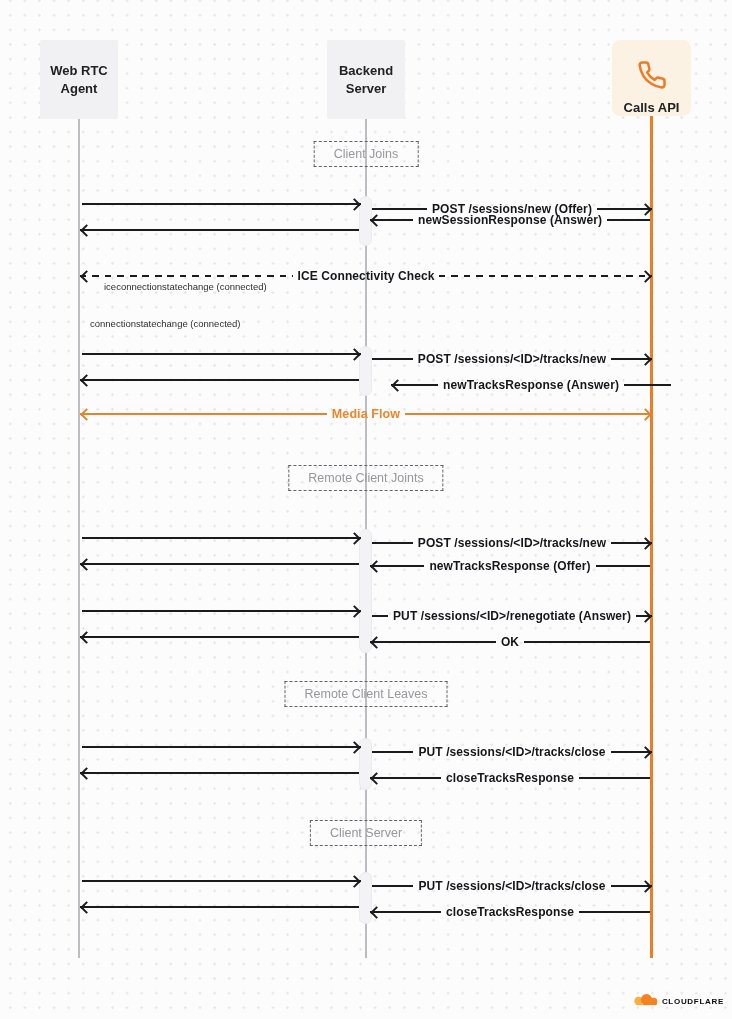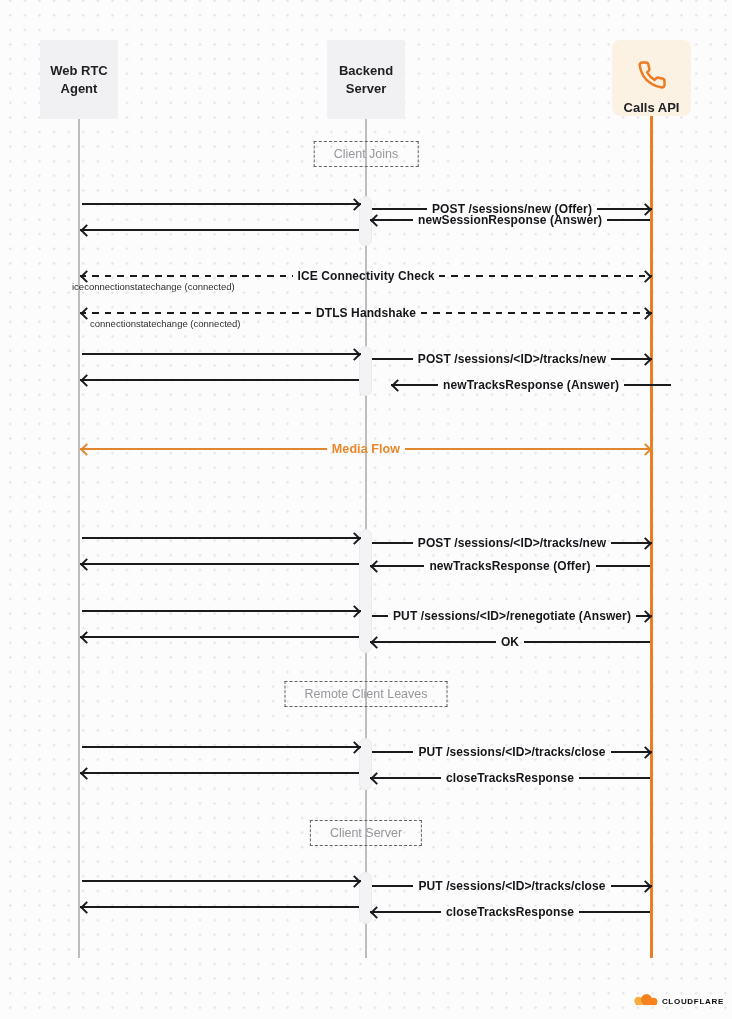--- a/index.html
+++ b/index.html
@@ -80,20 +80,23 @@
       <svg width="30" height="30" viewBox="0 0 24 24" fill="none" stroke="#ee7b24" stroke-width="2" stroke-linecap="round" stroke-linejoin="round">
         <path d="M22 16.92v3a2 2 0 0 1-2.18 2 19.79 19.79 0 0 1-8.63-3.07 19.5 19.5 0 0 1-6-6 19.79 19.79 0 0 1-3.07-8.67A2 2 0 0 1 4.11 2h3a2 2 0 0 1 2 1.72 12.84 12.84 0 0 0 .7 2.81 2 2 0 0 1-.45 2.11L8.09 9.91a16 16 0 0 0 6 6l1.27-1.27a2 2 0 0 1 2.11-.45 12.84 12.84 0 0 0 2.81.7A2 2 0 0 1 22 16.92z"></path>
       </svg>
     </span>
     <span>Calls API</span>
   </div>
 
   <div class="phase" style="top:141px">
     <span>Client Joins</span>
   </div>
+  <div class="phase" style="top:465px">
+    <span>Remote Client Joints</span>
+  </div>
   <div class="phase" style="top:681px">
     <span>Remote Client Leaves</span>
   </div>
   <div class="phase" style="top:820px">
     <span>Client Server</span>
   </div>
 
   <div class="seg" style="left:82px;top:194px;width:277px">
     <i class="ln"></i>
       <i class="chev r"></i>
@@ -116,29 +119,22 @@
       <i class="ln"></i>
   </div>
 
   <div class="seg" style="left:82px;top:266px;width:568px">
     <i class="chev l"></i>
       <i class="ln dash"></i>
     <span class="mlabel">ICE Connectivity Check</span>
     <i class="ln dash"></i>
       <i class="chev r"></i>
   </div>
-  <div class="subnote" style="left:72px;top:281px">iceconnectionstatechange (connected)</div>
-
-  <div class="seg" style="left:82px;top:303px;width:568px">
-    <i class="chev l"></i>
-      <i class="ln dash"></i>
-    <span class="mlabel">DTLS Handshake</span>
-    <i class="ln dash"></i>
-      <i class="chev r"></i>
-  </div>
+  <div class="subnote" style="left:104px;top:281px">iceconnectionstatechange (connected)</div>
+
   <div class="subnote" style="left:90px;top:318px">connectionstatechange (connected)</div>
 
   <div class="seg" style="left:82px;top:344px;width:277px">
     <i class="ln"></i>
       <i class="chev r"></i>
   </div>
   <div class="seg" style="left:372px;top:349px;width:278px">
     <i class="ln"></i>
     <span class="mlabel">POST /sessions/&lt;ID&gt;/tracks/new</span>
     <i class="ln"></i>
@@ -149,21 +145,21 @@
     <i class="chev l"></i>
       <i class="ln"></i>
     <span class="mlabel">newTracksResponse (Answer)</span>
     <i class="ln"></i>
   </div>
   <div class="seg" style="left:82px;top:370px;width:277px">
     <i class="chev l"></i>
       <i class="ln"></i>
   </div>
 
-  <div class="seg" style="left:82px;top:439px;width:568px">
+  <div class="seg" style="left:82px;top:404px;width:568px">
     <i class="chev l or"></i>
       <i class="ln or"></i>
     <span class="mlabel or">Media Flow</span>
     <i class="ln or"></i>
       <i class="chev r or"></i>
   </div>
 
   <div class="seg" style="left:82px;top:528px;width:277px">
     <i class="ln"></i>
       <i class="chev r"></i>

